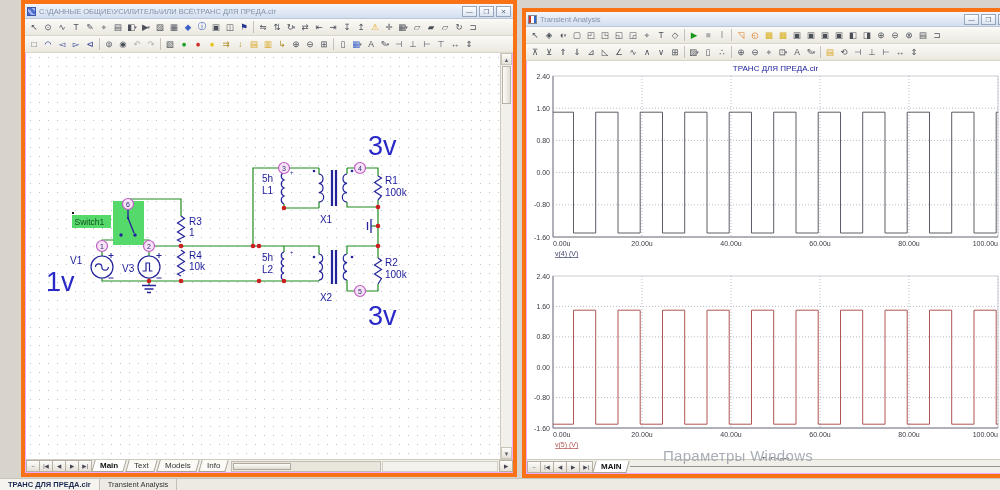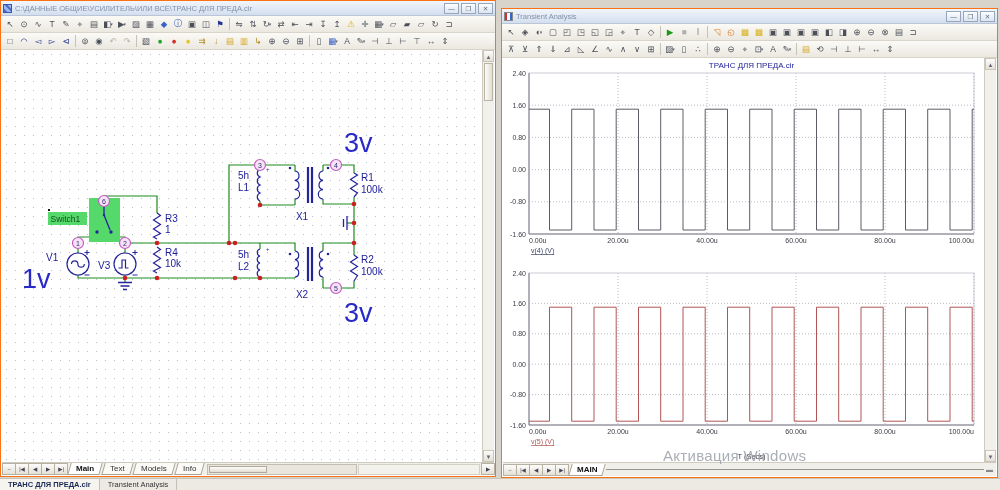--- a/index.html
+++ b/index.html
@@ -1,19 +1,19 @@
 <!DOCTYPE html>
 <html><head>
 <meta charset="utf-8">
 <style>
   html,body{margin:0;padding:0;background:#d8d4cc;}
   *{box-sizing:border-box;}
   .screen{position:relative;width:1000px;height:490px;background:#d8d4cc;overflow:hidden;
           font-family:"Liberation Sans",sans-serif;-webkit-font-smoothing:antialiased;}
-  .win{position:absolute;background:#ffffff;border:1px solid #f97316;}
+  .win{position:absolute;background:#f0abfc;border:4px solid #f97316;margin-left:21px;}
   .titlebar{height:15px;display:flex;align-items:center;gap:3px;padding:0 2px;
             background:linear-gradient(#f2f6fc,#d3deee);border-bottom:1px solid #b9c6da;}
   .titleicon{width:9px;height:9px;flex:0 0 9px;border:1px solid #3c56a8;
              background:linear-gradient(45deg,#4d6fd0 25%,#9db4ec 25%,#9db4ec 50%,#4d6fd0 50%,#4d6fd0 75%,#9db4ec 75%);}
   .titleicon2{width:9px;height:9px;flex:0 0 9px;border:1px solid #888;
              background:linear-gradient(90deg,#c33 33%,#fff 33%,#fff 66%,#36c 66%);}
   .title{font-size:7.5px;color:#8291aa;flex:1;white-space:nowrap;overflow:hidden;}
   .winbtns{display:flex;gap:2px;}
   .winbtn{width:15px;height:11px;border:1px solid #98a6bc;background:linear-gradient(#fdfeff,#dce5f1);
           font-size:6.5px;line-height:9px;text-align:center;color:#5a6a85;}
@@ -735,14 +735,14 @@
       <span class="sheet active"><span class="sheet-inner">MAIN</span></span>
       <span class="mainrule"></span>
       <span class="grip">▬</span>
     </div>
   </div>
 
   <div class="taskbar">
     <span class="tasktab active">ТРАНС ДЛЯ ПРЕДА.cir</span>
     <span class="tasktab">Transient Analysis</span>
   </div>
-  <div class="wm1">Активация Windows</div>
+  <div class="wm1">Параметры Windows</div>
 </div>
 
 </body></html>

